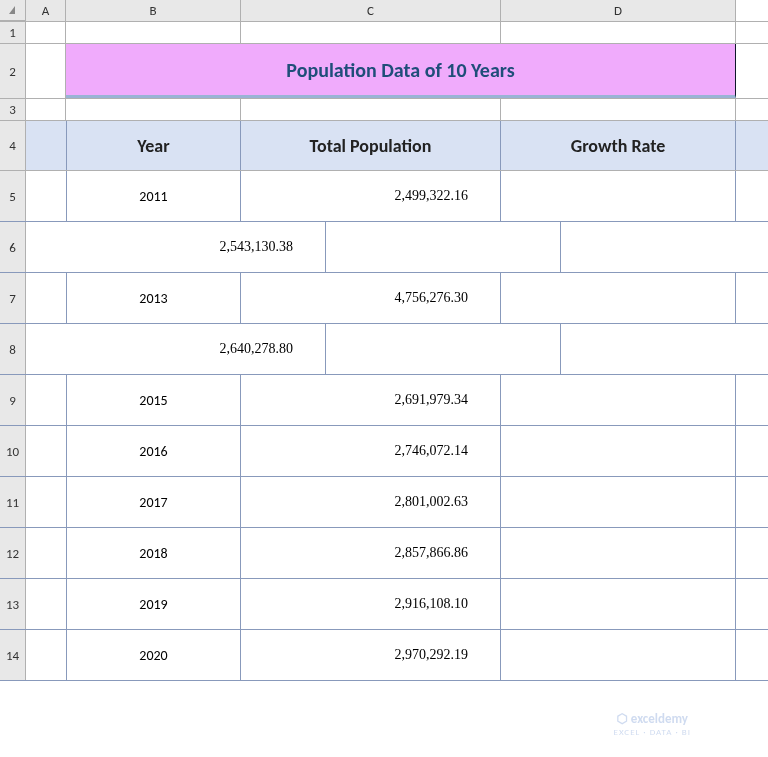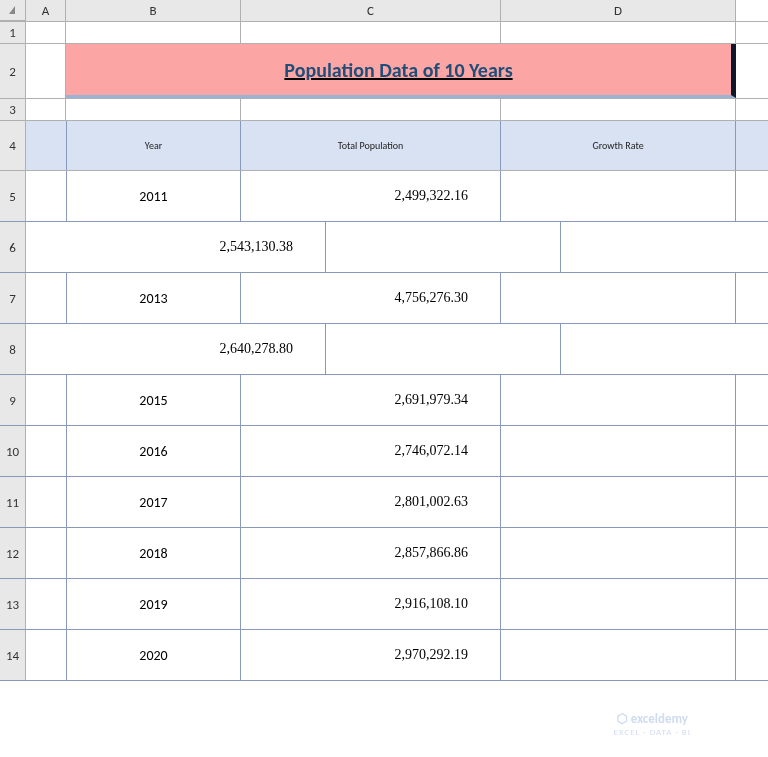--- a/index.html
+++ b/index.html
@@ -100,27 +100,26 @@
 
     
     .row-title {
       height: 55px;
     }
 
     .title-cell {
       grid-column: span 3;
       width: 670px;
       min-width: 670px;
-      background: #fca5a5;
-      display: flex;
-      align-items: center;
-      justify-content: center;
-      border-right: 5px solid #0f172a;
+      background: #f0abfc;
+      display: flex;
+      align-items: center;
+      justify-content: center;
+      border-right: 1px solid #0f172a;
       border-bottom: 3px solid #9ab3d5;
-      text-decoration: underline;
     }
 
     .title-text {
       font-size: 20px;
       font-weight: bold;
       color: #1f4e79;
     }
 
     
     .row-3 {
@@ -132,22 +131,22 @@
       height: 50px;
       background: #d9e2f3;
     }
 
     .header-cell {
       background: #d9e2f3;
       border-right: 1px solid #8899bb;
       display: flex;
       align-items: center;
       padding: 0 8px;
-      font-weight: normal;
-      font-size: 10px;
+      font-weight: bold;
+      font-size: 18px;
       color: #222;
     }
 
     .header-cell-b { width: 175px; min-width: 175px; justify-content: center; border-left: 1px solid #8899bb; }
     .header-cell-c { width: 260px; min-width: 260px; justify-content: center; }
     .header-cell-d { width: 235px; min-width: 235px; justify-content: center; }
 
     
     .data-row {
       height: 51px;

